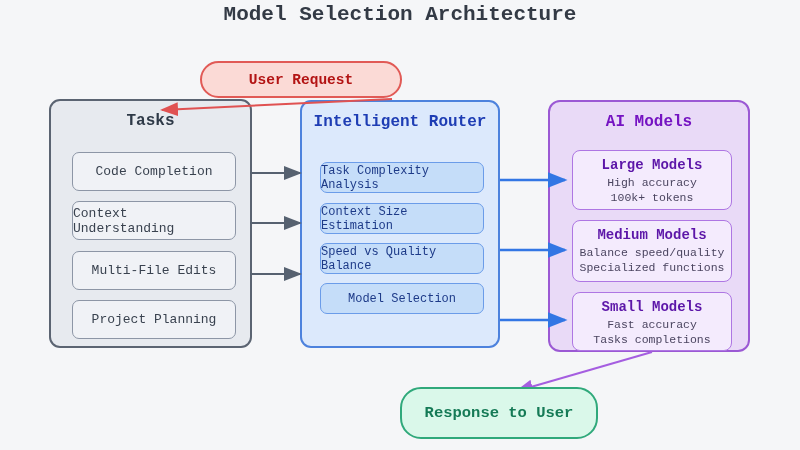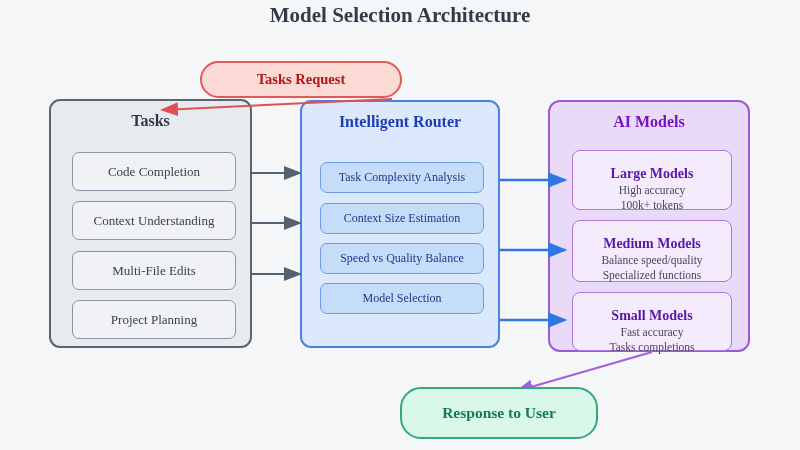--- a/index.html
+++ b/index.html
@@ -1,18 +1,18 @@
 <!DOCTYPE html>
 <html><head>
 <meta charset="utf-8">
 <style>
   html,body{margin:0;padding:0;background:#f5f6f8;}
   .canvas{
     position:relative;width:800px;height:450px;overflow:hidden;
-    background:#f5f6f8;font-family:Liberation Serif, serif;
+    background:#f5f6f8;font-family:Liberation Mono, monospace;
   }
   .title{
     position:absolute;left:0;right:0;top:0;margin:0;
     text-align:center;font-size:21px;font-weight:bold;color:#333a45;
     line-height:30px;z-index:2;
   }
   
   .pill{
     position:absolute;box-sizing:border-box;display:flex;align-items:center;justify-content:center;
     font-weight:bold;z-index:6;
@@ -50,41 +50,41 @@
     color:#1d3a88;font-size:12px;
   }
   .r1{top:60px}.r2{top:101px}.r3{top:141px}.r4{top:181px}
   
   .m-card{
     position:absolute;left:22px;width:160px;box-sizing:border-box;
     background:#f4ebfd;border:1.5px solid #ae76e3;border-radius:8px;
     text-align:center;padding-top:5px;
   }
   .m1{top:48px;height:60px}.m2{top:118px;height:62px}.m3{top:190px;height:59px}
-  .m-card .m-name{font-size:14px;font-weight:bold;color:#5c16a8;line-height:19px;margin-top:8px;}
+  .m-card .m-name{font-size:14px;font-weight:bold;color:#5c16a8;line-height:19px;}
   .m-card .m-line{font-size:11.5px;color:#4b4560;line-height:15px;}
   
   .arrows{position:absolute;left:0;top:0;width:800px;height:450px;z-index:5;pointer-events:none;}
   
   .watermark{
     position:absolute;left:597px;top:406px;z-index:7;
     font-size:16px;font-weight:600;color:#474747;letter-spacing:1px;white-space:nowrap;
     text-shadow:-1px -1px 0 #fff,1px -1px 0 #fff,-1px 1px 0 #fff,1px 1px 0 #fff;
     margin-top:45px;
   }
 </style>
 </head>
 <body>
 
 <div class="canvas">
 
   <h1 class="title">Model Selection Architecture</h1>
 
   <div class="pill pill-user">
-    <span>Tasks Request</span>
+    <span>User Request</span>
   </div>
 
   <div class="group g-tasks">
     <h2>Tasks</h2>
     <div class="t-item t1">
       <span>Code Completion</span>
     </div>
     <div class="t-item t2">
       <span>Context Understanding</span>
     </div>

